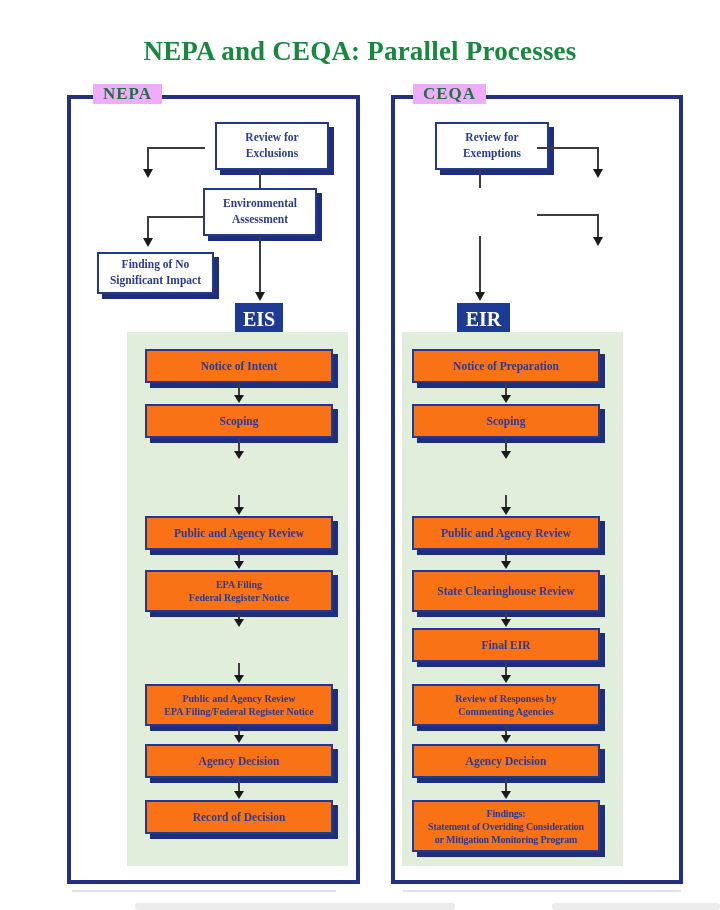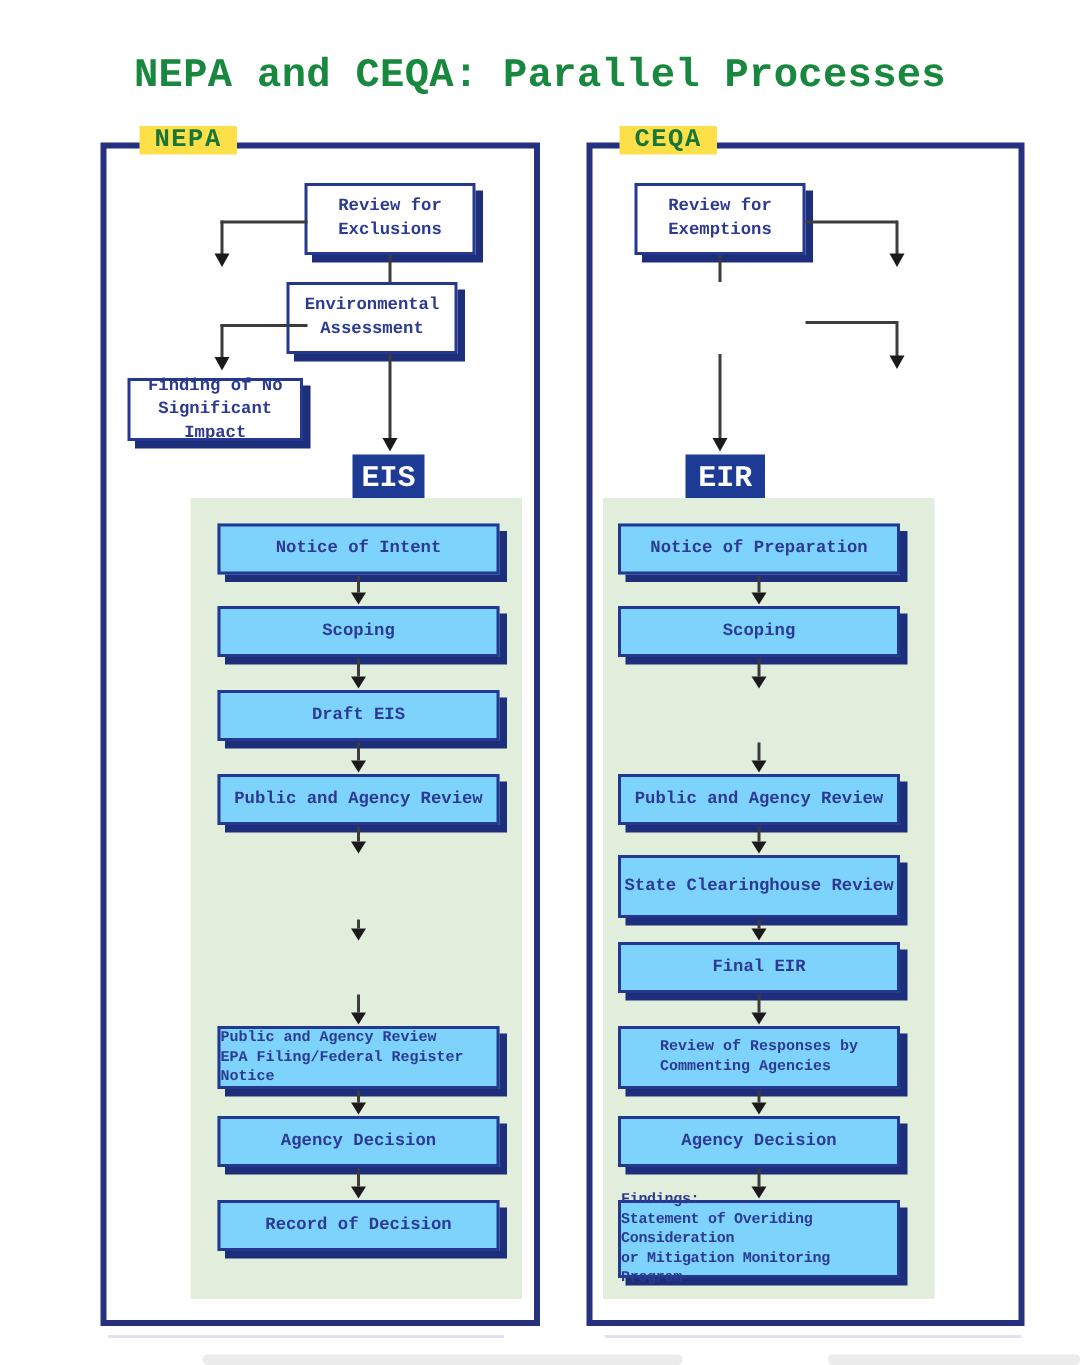--- a/index.html
+++ b/index.html
@@ -1,43 +1,43 @@
 <!DOCTYPE html>
 <html><head>
 <meta charset="utf-8">
 <style>
   html,body{margin:0;padding:0;background:#fff;}
   .page{position:relative;width:720px;height:910px;background:#ffffff;overflow:hidden;
-        font-family:Liberation Mono, monospace;}
+        font-family:Liberation Serif, serif;}
   .title{position:absolute;top:36px;left:0;width:100%;margin:0;text-align:center;
          color:#17883e;font-size:27px;font-weight:bold;letter-spacing:.2px;}
   .panel{position:absolute;top:95px;height:789px;border:4px solid #25317f;
          box-sizing:border-box;background:#fff;}
   #nepa{left:67px;width:293px;}
   #ceqa{left:391px;width:292px;}
-  .plabel{position:absolute;top:-15px;background:#fde047;padding:0 10px;color:#1a7539;
+  .plabel{position:absolute;top:-15px;background:#f0abfc;padding:0 10px;color:#1a7539;
           font-weight:bold;font-size:17px;letter-spacing:1px;}
   #nepa .plabel{left:22px;}
   #ceqa .plabel{left:18px;}
   .nodebox{position:absolute;background:#fff;border:2px solid #24388f;
            box-shadow:5px 5px 0 #1d2e7a;color:#2c3a94;font-weight:bold;font-size:11.5px;
            line-height:1.35;display:flex;align-items:center;justify-content:center;
-           text-align:center;white-space:pre-line;box-sizing:border-box;}
+           text-align:center;white-space:pre-line;box-sizing:border-box;margin-left:12px;}
   .nodebox.small{font-size:10.5px;letter-spacing:-.2px;}
   .vline{position:absolute;width:2px;background:#3c3c3c;}
   .hline{position:absolute;height:2px;background:#3c3c3c;}
   .ahead{position:absolute;width:0;height:0;border-left:5px solid transparent;
          border-right:5px solid transparent;border-top:9px solid #1a1a1a;}
   .badge{position:absolute;height:32px;background:#1d3a94;color:#fff;font-weight:bold;
          font-size:20px;display:flex;align-items:center;justify-content:center;}
   .track{position:absolute;width:221px;height:534px;background:#e1eedb;}
-  .step{position:absolute;width:188px;background:#7dd3fc;border:2px solid #24388f;
+  .step{position:absolute;width:188px;background:#f97316;border:2px solid #24388f;
         box-shadow:5px 5px 0 #1d2e7a;color:#2c3a94;font-weight:bold;font-size:11.5px;
         line-height:1.3;display:flex;align-items:center;justify-content:center;
-        text-align:left;white-space:pre-line;box-sizing:border-box;}
+        text-align:center;white-space:pre-line;box-sizing:border-box;}
   #nepa .step{left:18px;}
   #ceqa .step{left:10px;}
   .step.two{font-size:10px;}
   .step.findings{font-size:10px;letter-spacing:-.2px;}
   .sarrow{position:absolute;width:10px;display:flex;flex-direction:column;align-items:center;}
   .sline{flex:1;width:2px;background:#3c3c3c;}
   .shead{width:0;height:0;border-left:5px solid transparent;border-right:5px solid transparent;
          border-top:8px solid #1a1a1a;}
   .ghostline{position:absolute;height:2px;background:#dcd9ee;opacity:.8;}
   .ghostband{position:absolute;height:7px;background:#ececec;border-radius:3px;}
@@ -80,30 +80,31 @@
       <div class="step" style="top:17px;height:34px">Notice of Intent</div>
       <div class="sarrow" style="left:107px;top:52px;height:19px">
           <i class="sline"></i>
           <i class="shead"></i>
         </div>
       <div class="step" style="top:72px;height:34px">Scoping</div>
       <div class="sarrow" style="left:107px;top:107px;height:20px">
           <i class="sline"></i>
           <i class="shead"></i>
         </div>
-      <div class="step" style="top:128px;height:34px">Draft EIS</div>
       <div class="sarrow" style="left:107px;top:163px;height:20px">
           <i class="sline"></i>
           <i class="shead"></i>
         </div>
       <div class="step" style="top:184px;height:34px">Public and Agency Review</div>
       <div class="sarrow" style="left:107px;top:219px;height:18px">
           <i class="sline"></i>
           <i class="shead"></i>
         </div>
+      <div class="step two" style="top:238px;height:42px">EPA Filing
+Federal Register Notice</div>
       <div class="sarrow" style="left:107px;top:281px;height:14px">
           <i class="sline"></i>
           <i class="shead"></i>
         </div>
       <div class="sarrow" style="left:107px;top:331px;height:20px">
           <i class="sline"></i>
           <i class="shead"></i>
         </div>
       <div class="step two" style="top:352px;height:42px">Public and Agency Review
 EPA Filing/Federal Register Notice</div>

